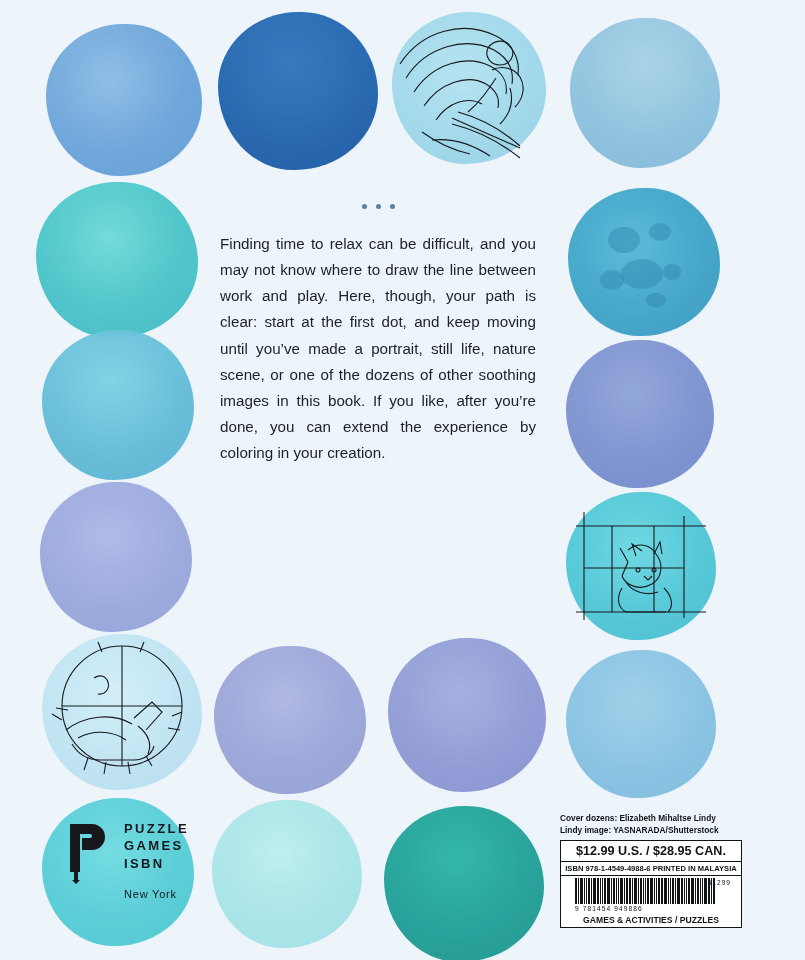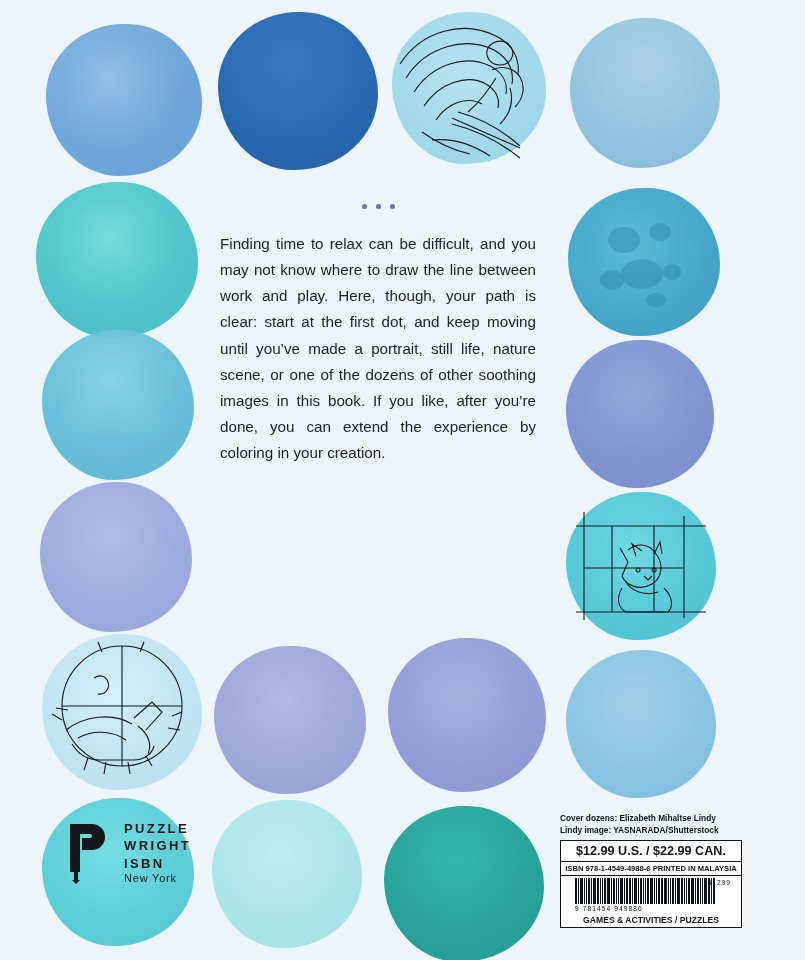--- a/index.html
+++ b/index.html
@@ -99,21 +99,21 @@
     top: 8px;
     font-family: "Liberation Sans", sans-serif;
     font-weight: bold;
     color: #16181c;
     letter-spacing: 2.4px;
   }
   .logo-text div { font-size: 13px; line-height: 1.34; }
   .logo-city {
     position: absolute;
     left: 58px;
-    top: 60px;
+    top: 76px;
     font-family: "Liberation Sans", sans-serif;
     font-size: 11px;
     color: #16181c;
     letter-spacing: 0.8px;
   }
 
   
   .credits {
     position: absolute;
     left: 560px;
@@ -371,32 +371,32 @@
 </div>
 
 <div class="logo-block">
   <svg class="logo-mark" viewBox="0 0 44 66">
     <path d="M4 6 H26 a13 13 0 0 1 0 26 H16 V20 H24 a2 2 0 0 0 0 -4 H14 V54 H4 Z" fill="#16181c"></path>
     <rect x="8" y="52" width="4" height="10" fill="#16181c"></rect>
     <path d="M6 62 h8 l-4 4 z" fill="#16181c"></path>
   </svg>
   <div class="logo-text">
     <div>PUZZLE</div>
-    <div>WRIGHT</div>
+    <div>GAMES</div>
     <div>ISBN</div>
   </div>
   <div class="logo-city">New York</div>
 </div>
 
 <div class="credits">
   <div>Cover dozens: Elizabeth Mihaltse Lindy</div>
   <div>Lindy image: YASNARADA/Shutterstock</div>
 </div>
 
-<div class="price-box">$12.99 U.S. / $22.99 CAN.</div>
+<div class="price-box">$12.99 U.S. / $28.95 CAN.</div>
 <div class="isbn-line">ISBN 978-1-4549-4988-6 PRINTED IN MALAYSIA</div>
 
 <div class="barcode-box">
   <div class="bars">
     <i style="width:2px"></i>
       <i style="width:1px"></i>
       <i style="width:3px"></i>
       <i style="width:1px"></i>
     <i style="width:1px"></i>
       <i style="width:2px"></i>

